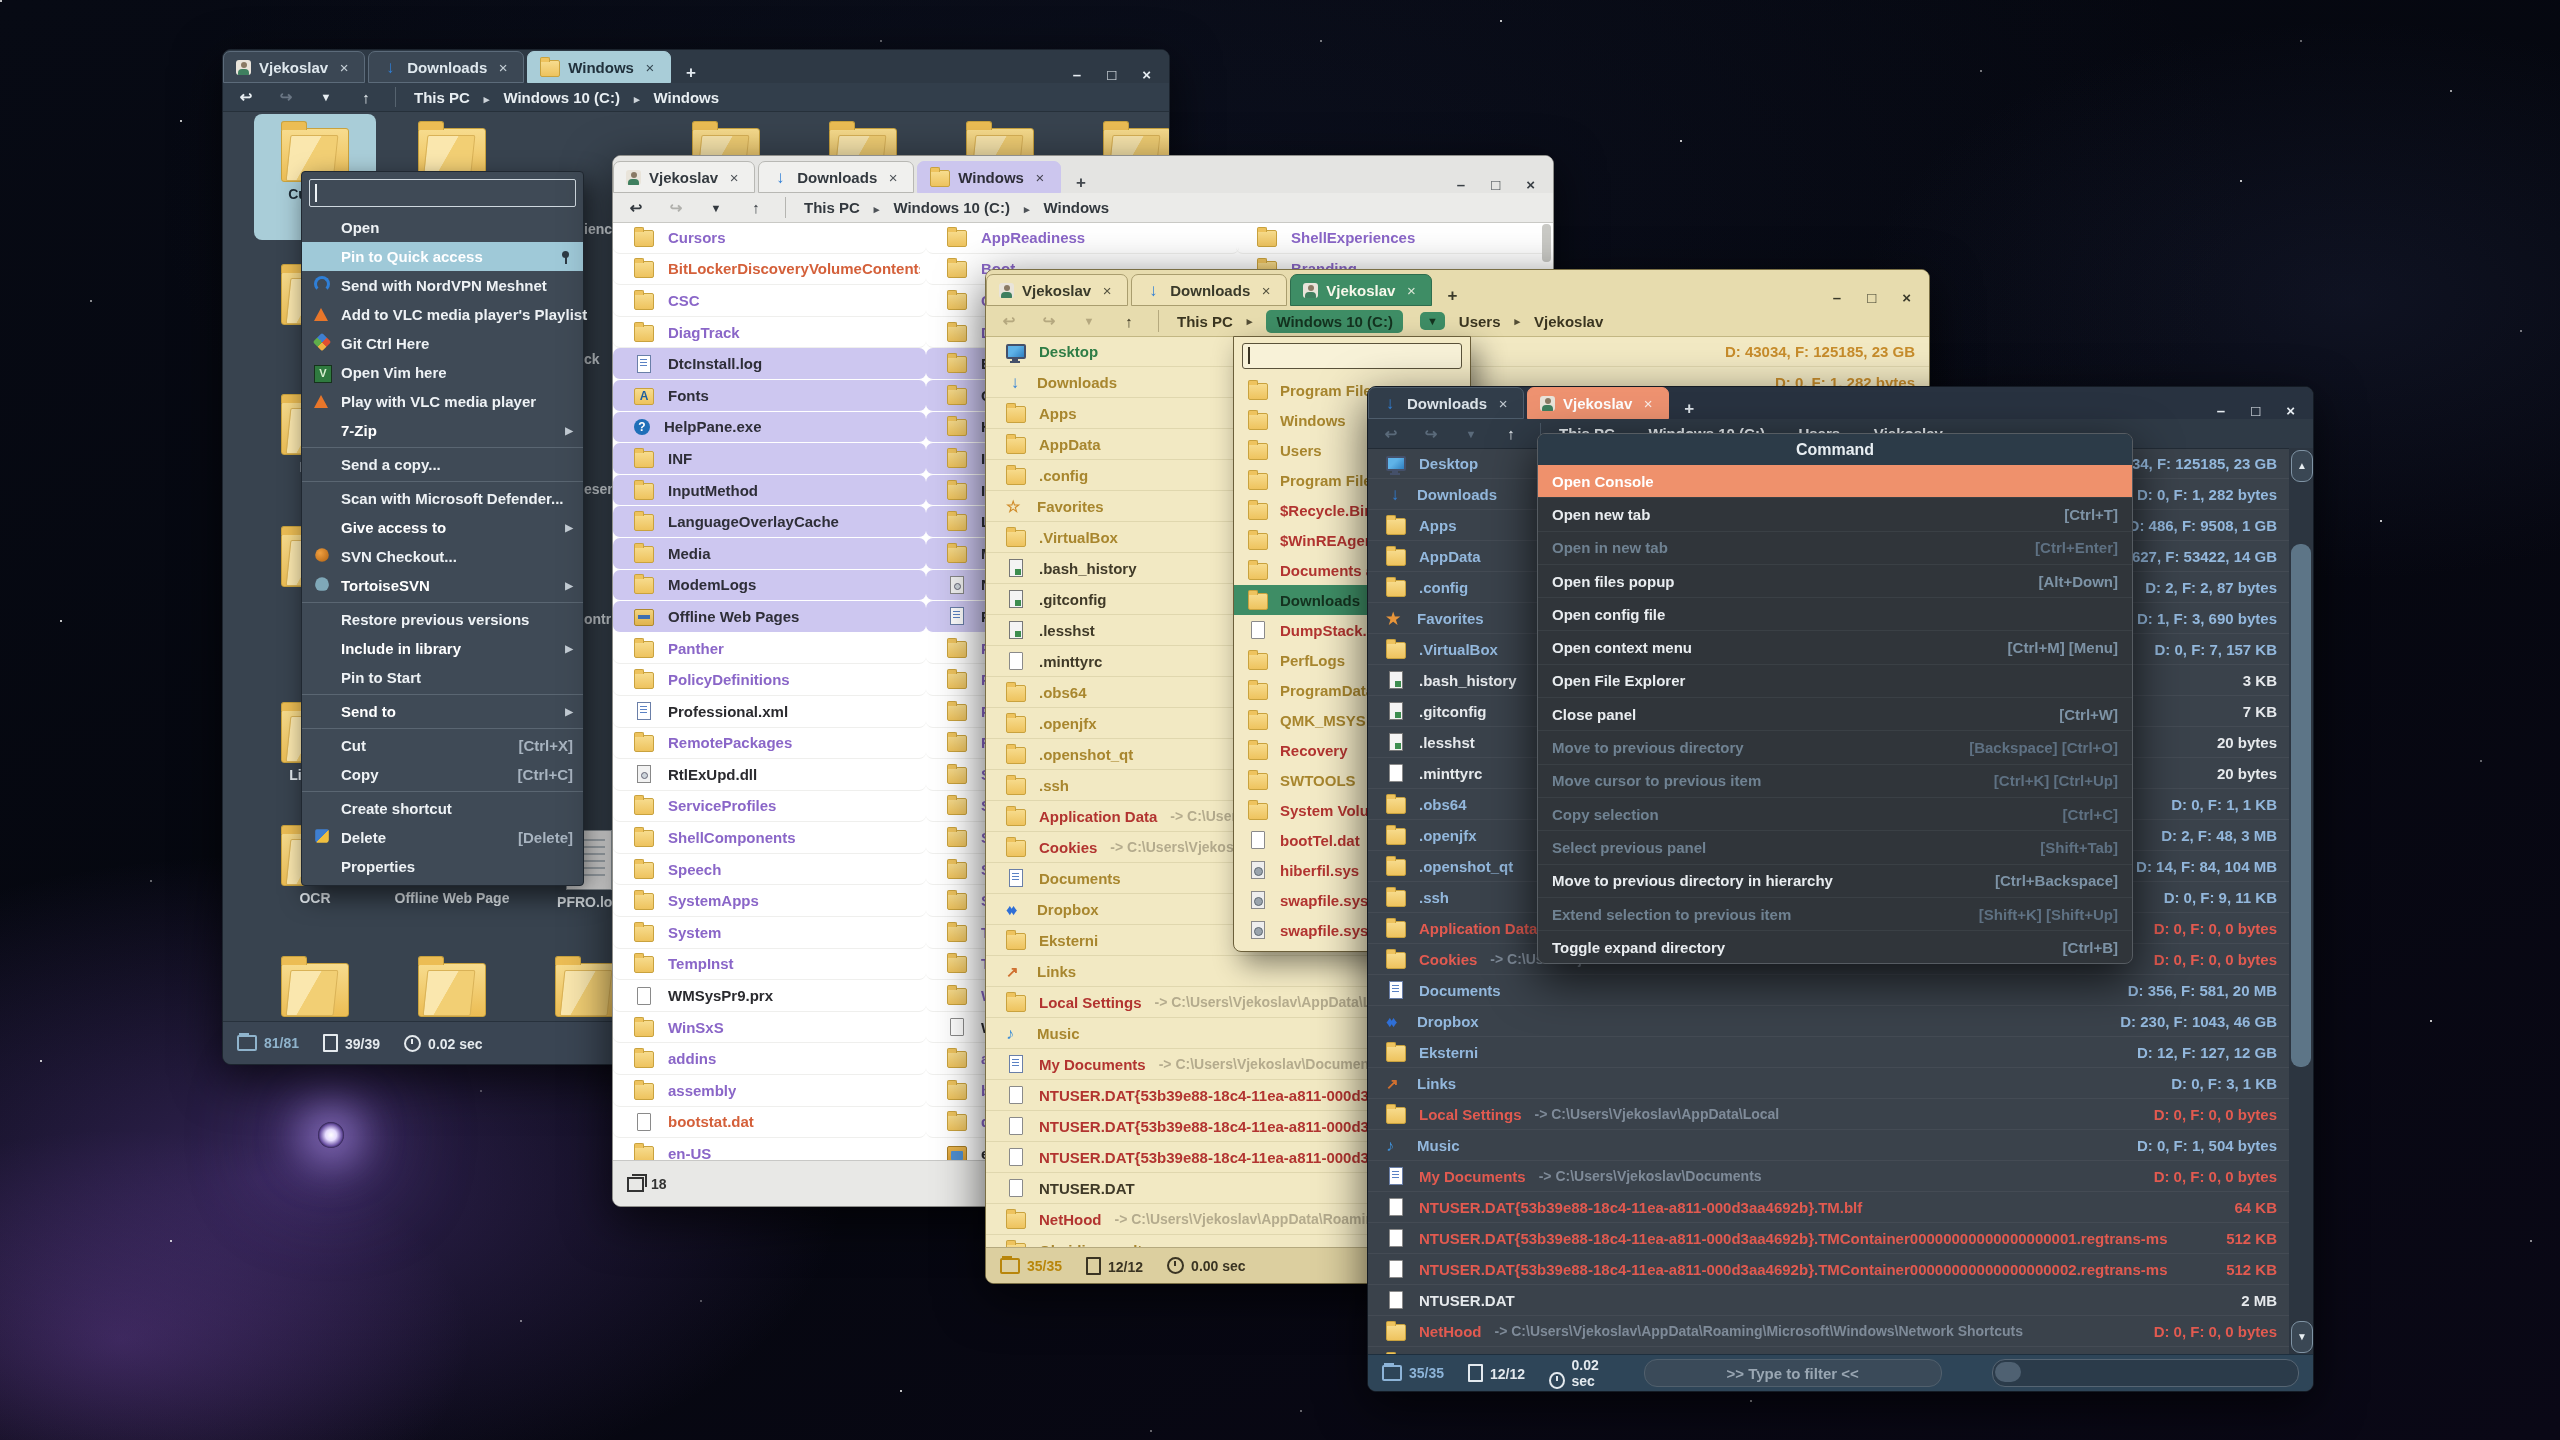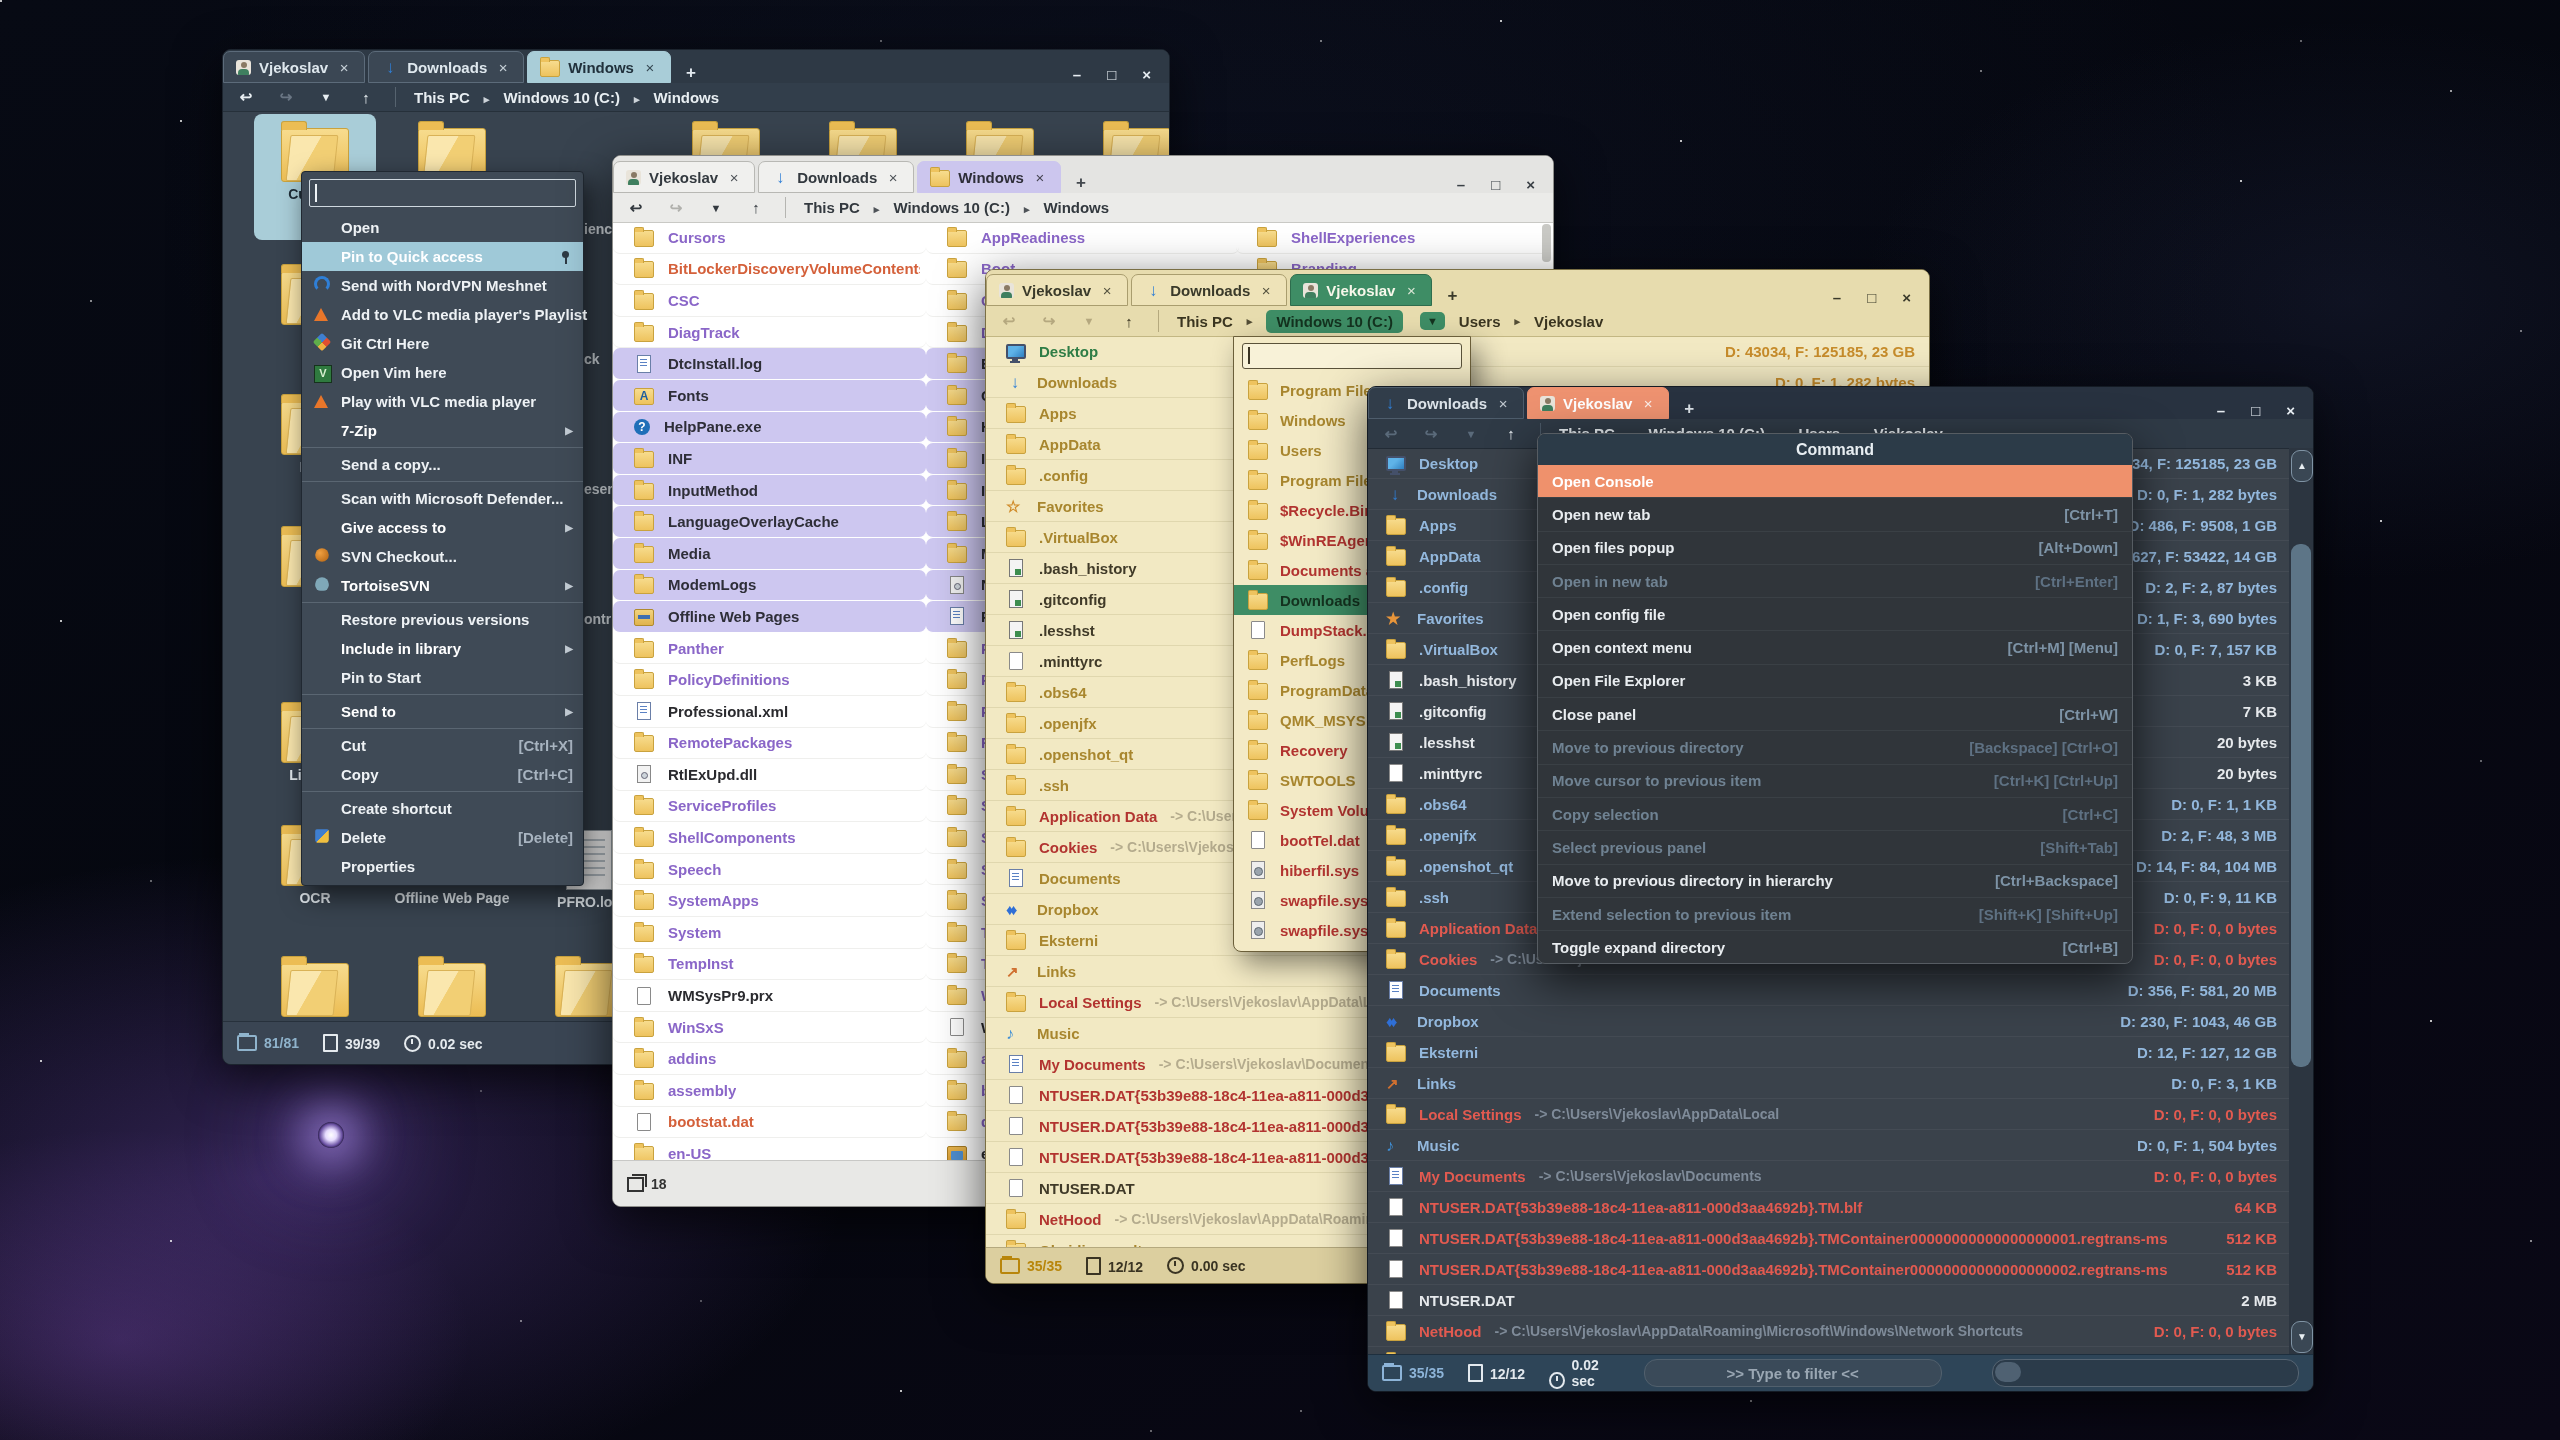--- a/index.html
+++ b/index.html
@@ -1353,28 +1353,28 @@
     <div class="ptitle">Command</div>
     <div class="plist">
       <div class="pitem hl">
           <span>Open Console</span>
           <span class="paccel"></span>
         </div>
         <div class="pitem">
           <span>Open new tab</span>
           <span class="paccel">[Ctrl+T]</span>
         </div>
+        <div class="pitem dis">
+          <span>Open in new tab</span>
+          <span class="paccel">[Ctrl+Enter]</span>
+        </div>
         <div class="pitem">
           <span>Open files popup</span>
           <span class="paccel">[Alt+Down]</span>
         </div>
-        <div class="pitem dis">
-          <span>Open in new tab</span>
-          <span class="paccel">[Ctrl+Enter]</span>
-        </div>
         <div class="pitem">
           <span>Open config file</span>
           <span class="paccel"></span>
         </div>
         <div class="pitem">
           <span>Open context menu</span>
           <span class="paccel">[Ctrl+M] [Menu]</span>
         </div>
         <div class="pitem">
           <span>Open File Explorer</span>

